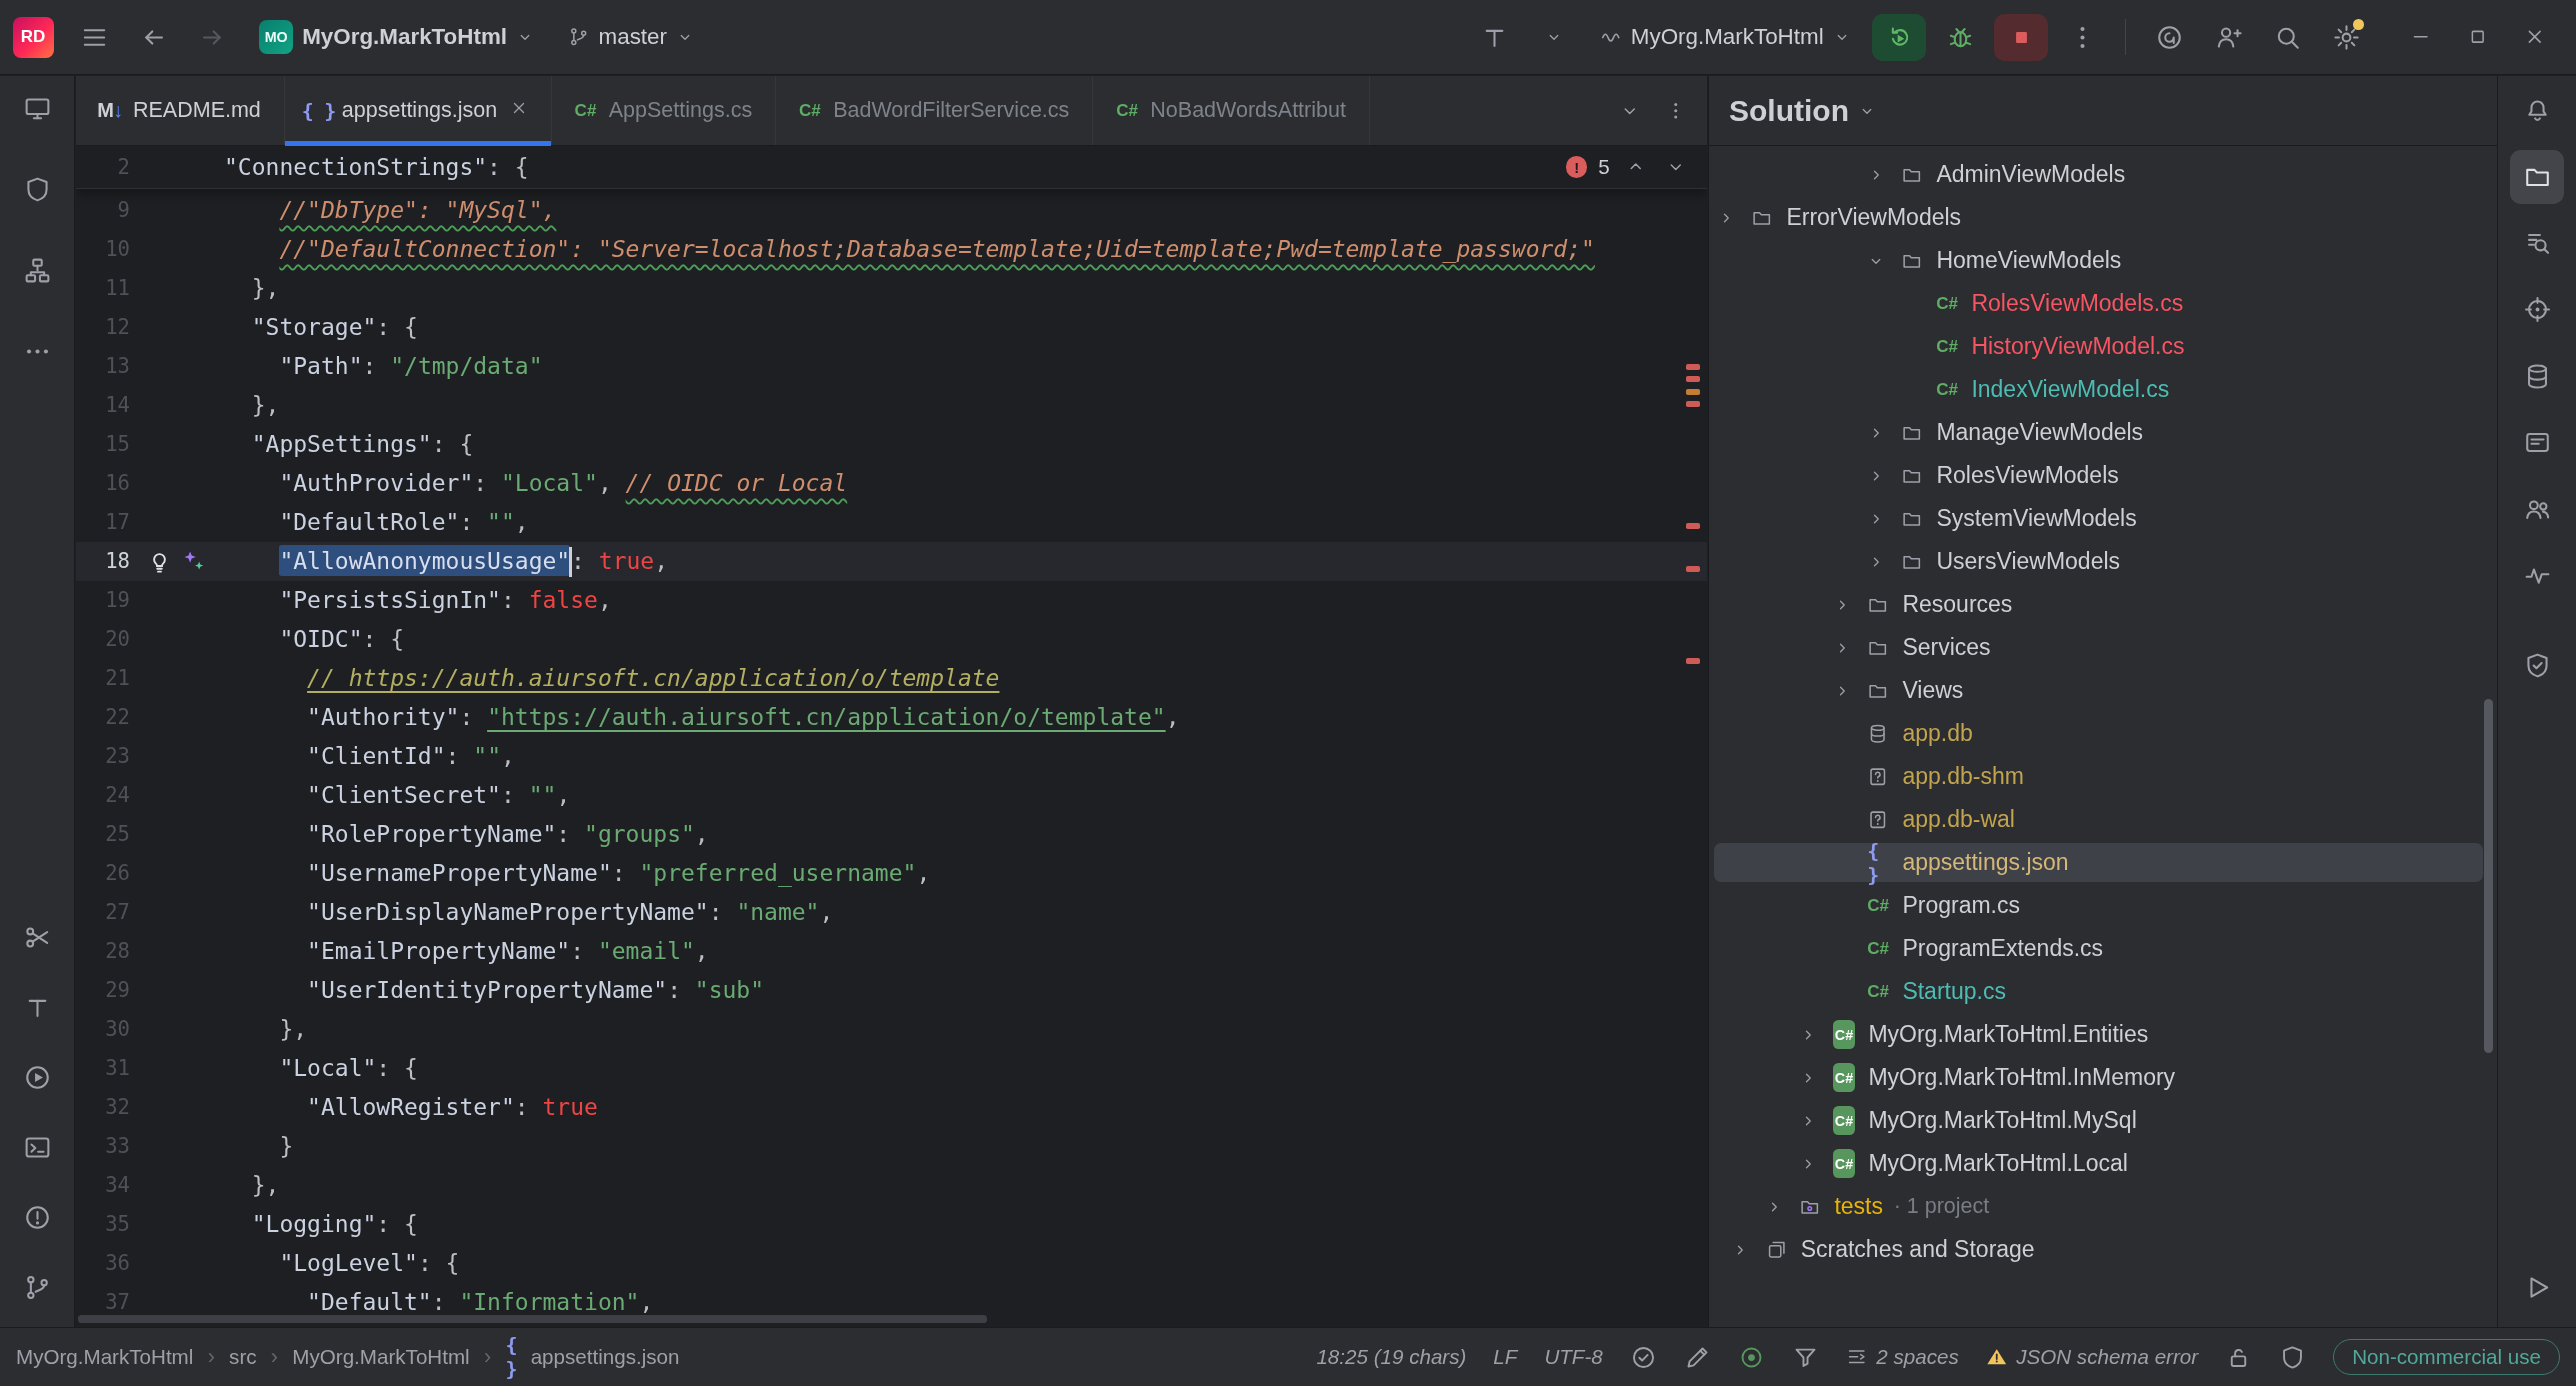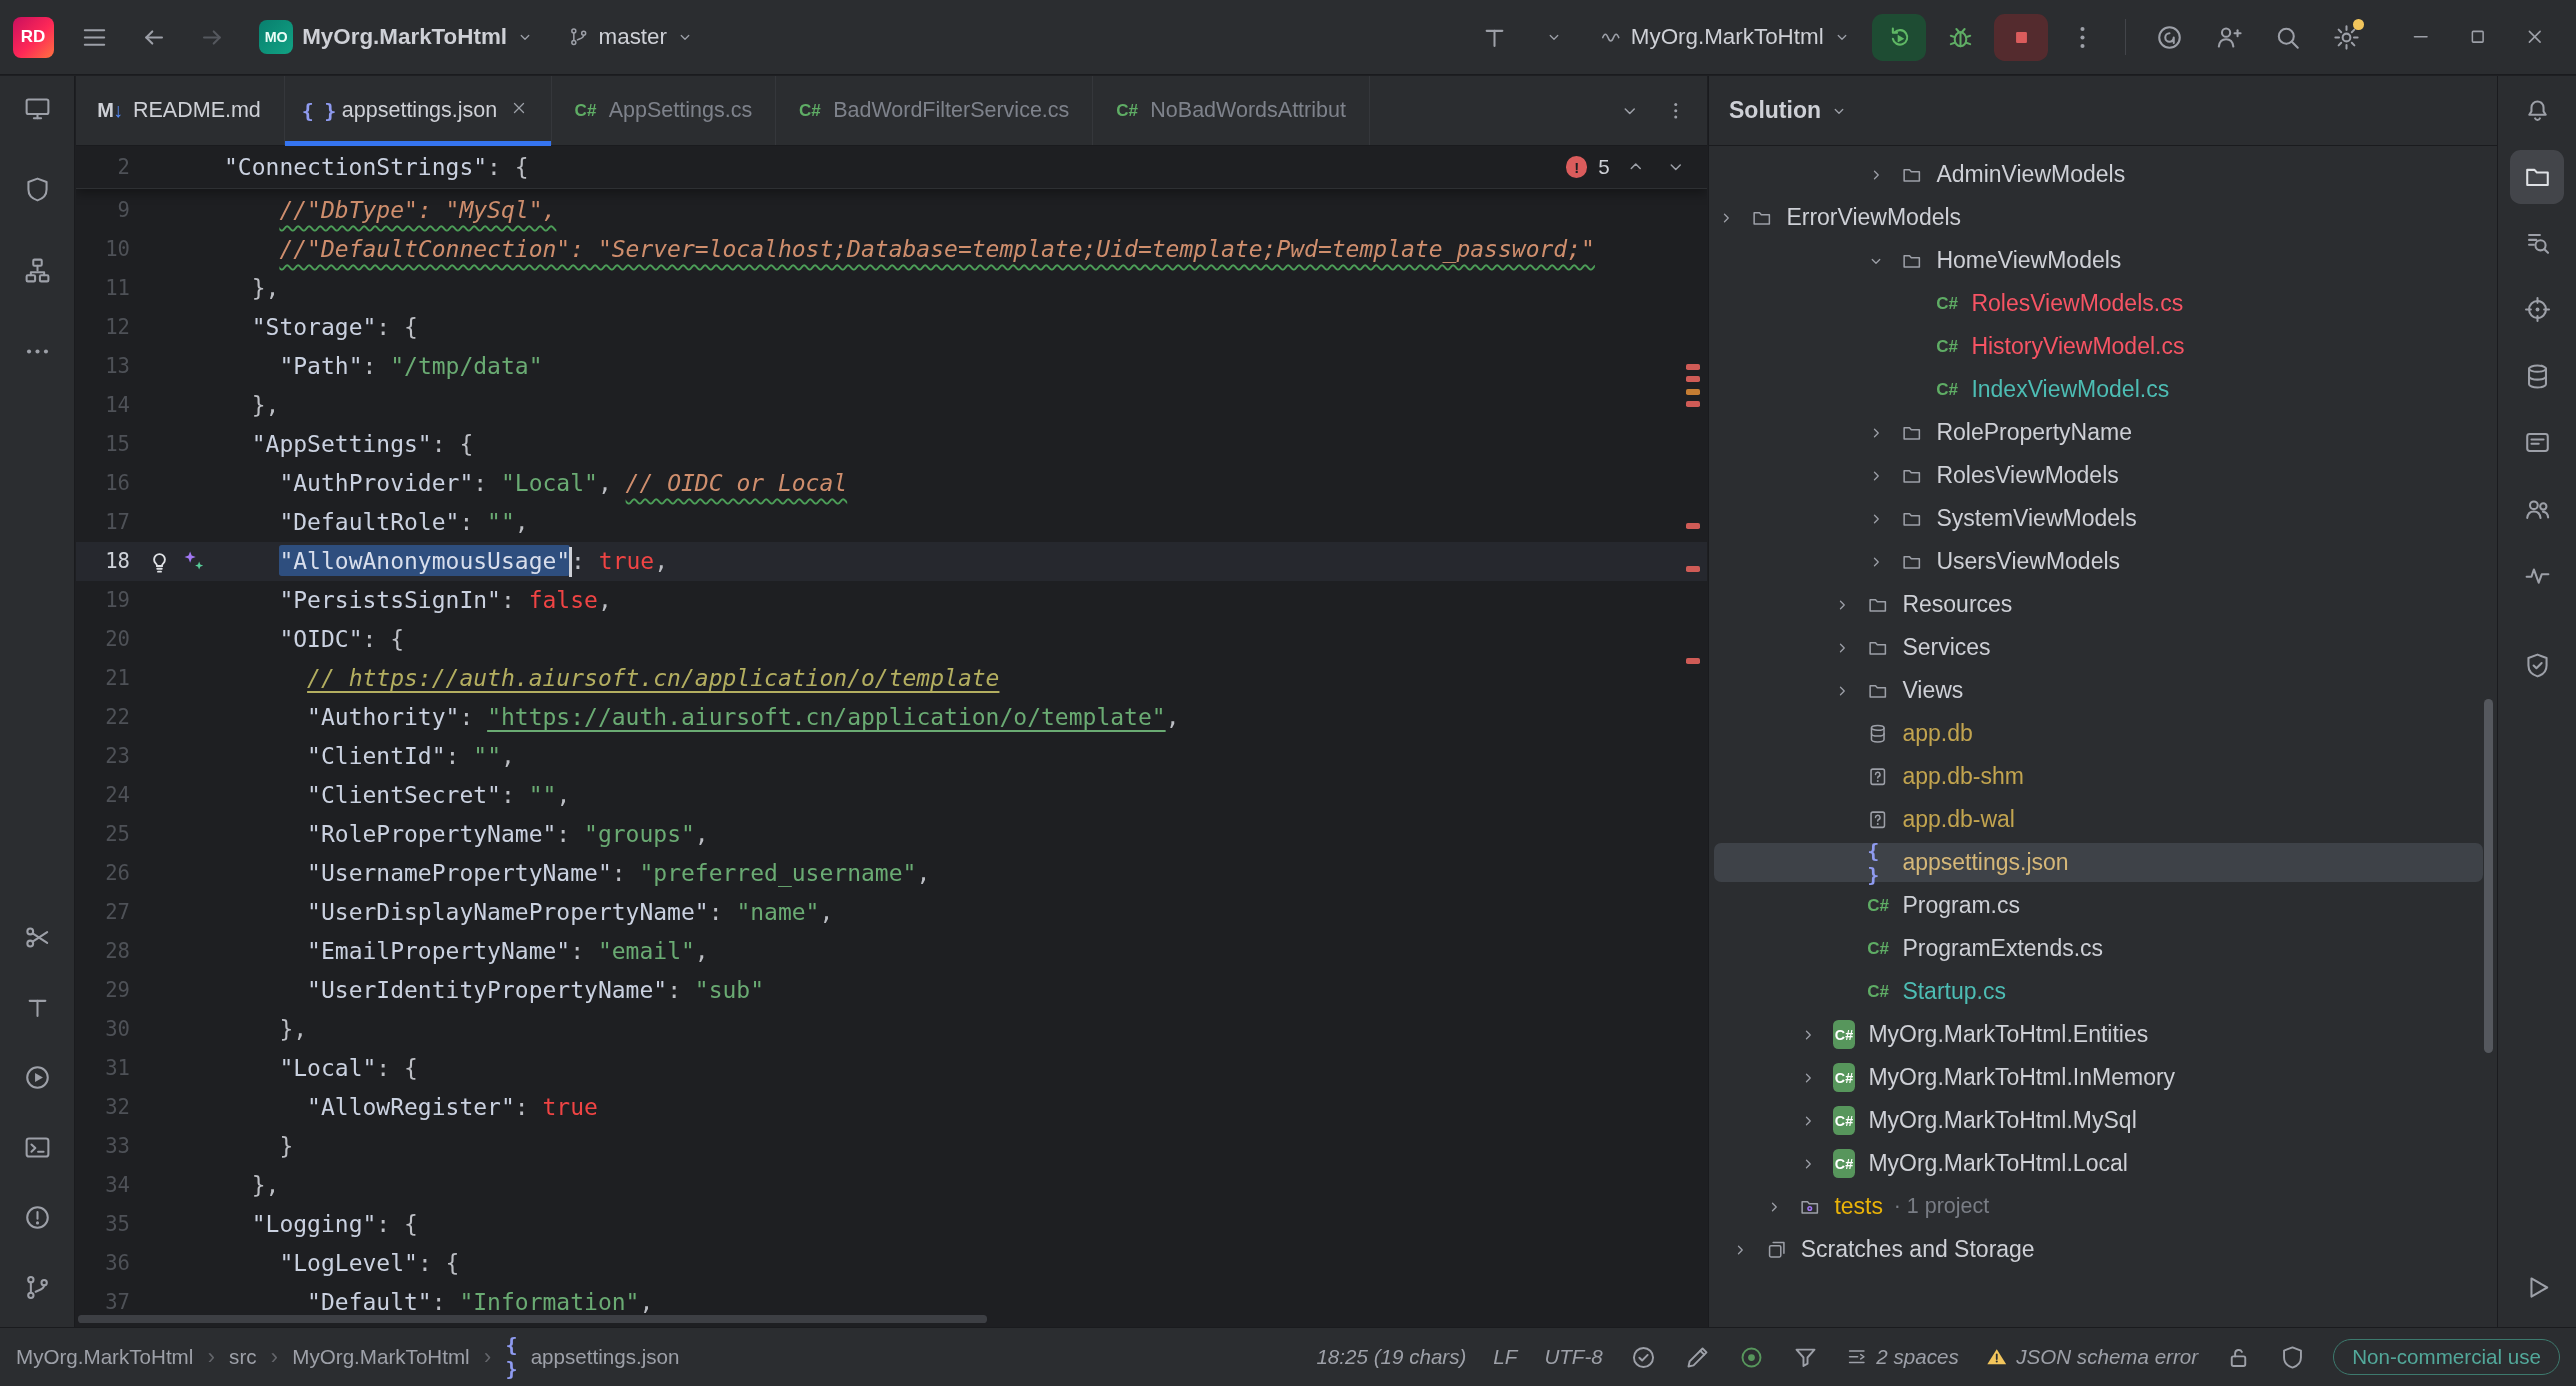--- a/index.html
+++ b/index.html
@@ -81,21 +81,21 @@
   .mini-btn { width:30px; height:30px; display:flex; align-items:center; justify-content:center; color:#9DA0A8; border-radius:7.2px; }
   #stripe { position:absolute; right:5.4px; top:0; bottom:0; width:18px; }
   .mark { position:absolute; right:1.8px; width:14.3px; height:6.3px; border-radius:1.8px; }
   .mark.r { background:#CF5B56; } .mark.o { background:#C57D33; }
   .hscroll { position:absolute; left:1.8px; bottom:4.5px; width:909px; height:7.2px; border-radius:3.6px; background:#4E5157; opacity:.65; }
 
   
   #solution { position:absolute; left:1708px; top:76px; right:79px; bottom:59px; background:#2B2D30;
               border-left:0.9px solid #1A1B1E; display:flex; flex-direction:column; }
   #sol-header { height:70px; flex:none; display:flex; align-items:center; gap:9px; padding:0 20px;
-                font-size:23px; font-weight:600; color:#CED0D6; border-bottom:0.9px solid #1A1B1E;}
+                font-size:30px; font-weight:600; color:#CED0D6; border-bottom:0.9px solid #1A1B1E;}
   #sol-header .ic { color:#9DA0A8; }
   #tree { flex:1; padding-top:7.2px; font-size:23px; overflow:hidden; position:relative; }
   .trow { height:43px; display:flex; align-items:center; position:relative; }
   .trow.selected::before { content:""; position:absolute; left:5.4px; right:14.3px; top:1.8px; bottom:1.8px;
                            background:#3E4248; border-radius:7.2px; }
   .trow > * { position:relative; z-index:1; }
   .chev { width:34px; flex:none; display:flex; justify-content:center; color:#9DA0A8; }
   .ticon { width:38px; flex:none; display:flex; justify-content:center; align-items:center; color:#9DA0A8; }
   .tlabel { margin-left:5.4px; white-space:nowrap; }
   .tsuffix { margin-left:10.7px; color:#797D85; font-size:21.5px; }
@@ -773,21 +773,21 @@
               </svg>
             </span>
           </span>
           <span class="ticon">
             <span class="ic sm">
               <svg viewBox="0 0 24 24" fill="none" stroke="currentColor" stroke-width="1.7" stroke-linecap="round" stroke-linejoin="round">
                 <path d="M3.5 6.5h6l2 2.2h9v10.3h-17z"></path>
               </svg>
             </span>
           </span>
-          <span class="tlabel" style="color:#CED0D6">RolePropertyName</span>
+          <span class="tlabel" style="color:#CED0D6">ManageViewModels</span>
         </div>
         <div class="trow" style="padding-left: 150px;">
           <span class="chev">
             <span class="ic xs">
               <svg viewBox="0 0 24 24" fill="none" stroke="currentColor" stroke-width="1.7" stroke-linecap="round" stroke-linejoin="round">
                 <path d="M10 7l5 5-5 5"></path>
               </svg>
             </span>
           </span>
           <span class="ticon">

